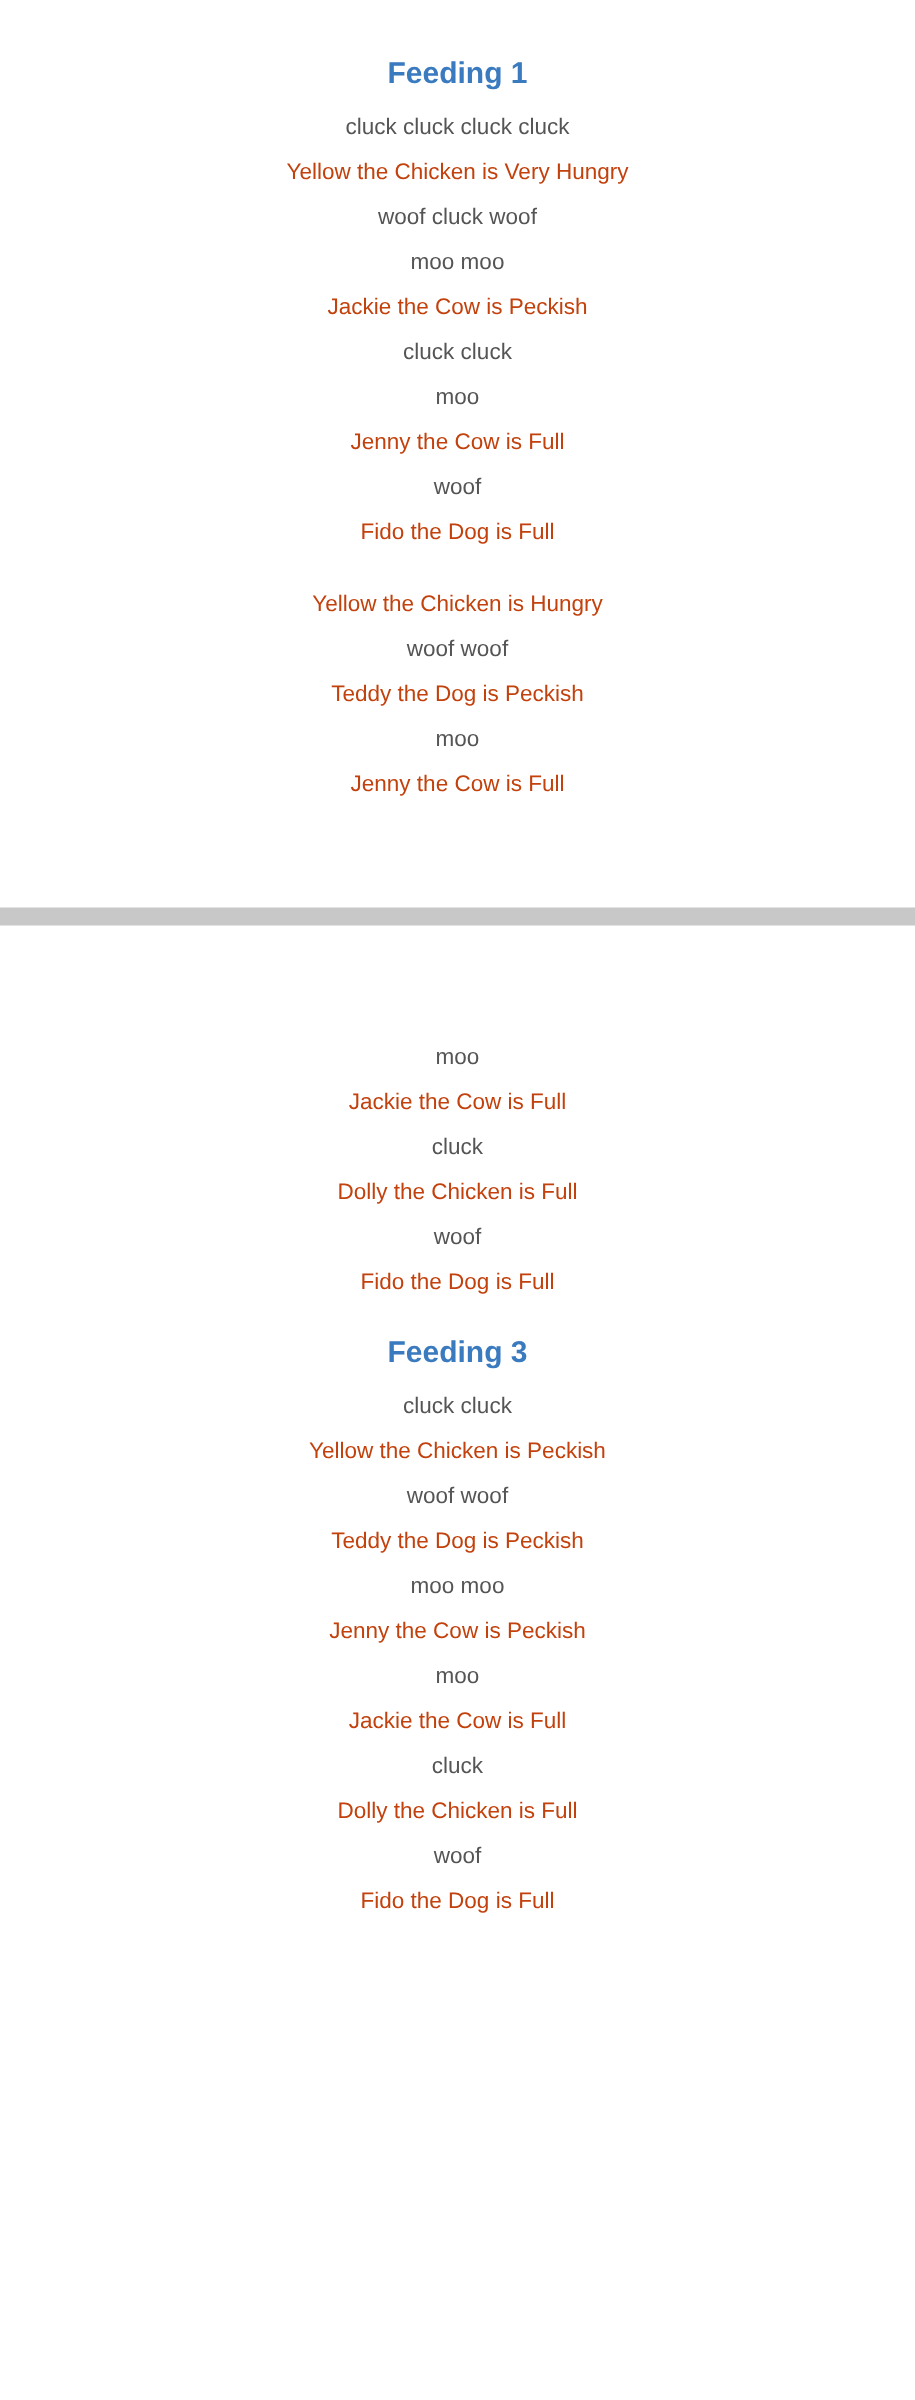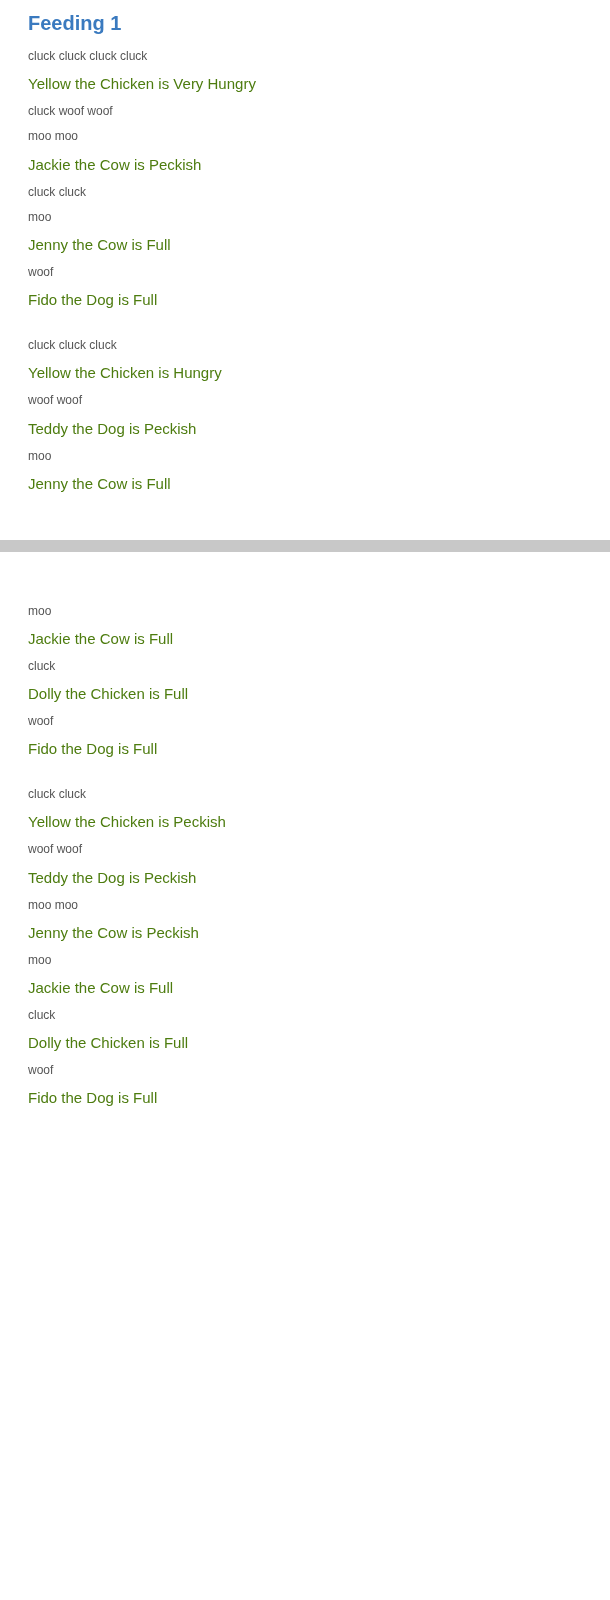--- a/index.html
+++ b/index.html
@@ -10,46 +10,47 @@
 
     body {
       font-family: Arial, sans-serif;
       font-size: 15px;
       background: #ffffff;
       color: #333333;
       width: 610px;
     }
 
     .page-content {
-      padding: 4px 28px;
+      padding: 30px 28px;
+      text-align: center;
     }
 
     .section-title {
       color: #3a7abf;
       font-size: 20px;
       font-weight: bold;
       margin-bottom: 12px;
       margin-top: 8px;
     }
 
     .feeding-section {
       margin-bottom: 24px;
     }
 
     .line {
       margin-bottom: 6px;
       line-height: 1.6;
-      color: #4d7c0f;
+      color: #c2410c;
       font-size: 15px;
     }
 
     .sound-line {
       color: #555555;
       margin-bottom: 6px;
-      font-size: 12px;
+      font-size: 15px;
       line-height: 1.6;
     }
 
     .divider-container {
       width: 100%;
       height: 12px;
       background: #c8c8c8;
       margin: 16px 0;
     }
 
@@ -59,32 +60,31 @@
   </style>
 </head>
 <body>
 
 <div class="page-content">
 
   <div class="feeding-section">
     <div class="section-title">Feeding 1</div>
     <div class="line sound-line">cluck cluck cluck cluck</div>
     <div class="line">Yellow the Chicken is Very Hungry</div>
-    <div class="line sound-line">cluck woof woof</div>
+    <div class="line sound-line">woof cluck woof</div>
     <div class="line sound-line">moo moo</div>
     <div class="line">Jackie the Cow is Peckish</div>
     <div class="line sound-line">cluck cluck</div>
     <div class="line sound-line">moo</div>
     <div class="line">Jenny the Cow is Full</div>
     <div class="line sound-line">woof</div>
     <div class="line">Fido the Dog is Full</div>
   </div>
 
   <div class="feeding-section">
-    <div class="line sound-line">cluck cluck cluck</div>
     <div class="line">Yellow the Chicken is Hungry</div>
     <div class="line sound-line">woof woof</div>
     <div class="line">Teddy the Dog is Peckish</div>
     <div class="line sound-line">moo</div>
     <div class="line">Jenny the Cow is Full</div>
   </div>
 </div>
 
 <div class="divider-container"></div>
 
@@ -94,20 +94,21 @@
     <div class="gap-section"></div>
     <div class="line sound-line">moo</div>
     <div class="line">Jackie the Cow is Full</div>
     <div class="line sound-line">cluck</div>
     <div class="line">Dolly the Chicken is Full</div>
     <div class="line sound-line">woof</div>
     <div class="line">Fido the Dog is Full</div>
   </div>
 
   <div class="feeding-section">
+    <div class="section-title">Feeding 3</div>
     <div class="line sound-line">cluck cluck</div>
     <div class="line">Yellow the Chicken is Peckish</div>
     <div class="line sound-line">woof woof</div>
     <div class="line">Teddy the Dog is Peckish</div>
     <div class="line sound-line">moo moo</div>
     <div class="line">Jenny the Cow is Peckish</div>
     <div class="line sound-line">moo</div>
     <div class="line">Jackie the Cow is Full</div>
     <div class="line sound-line">cluck</div>
     <div class="line">Dolly the Chicken is Full</div>

